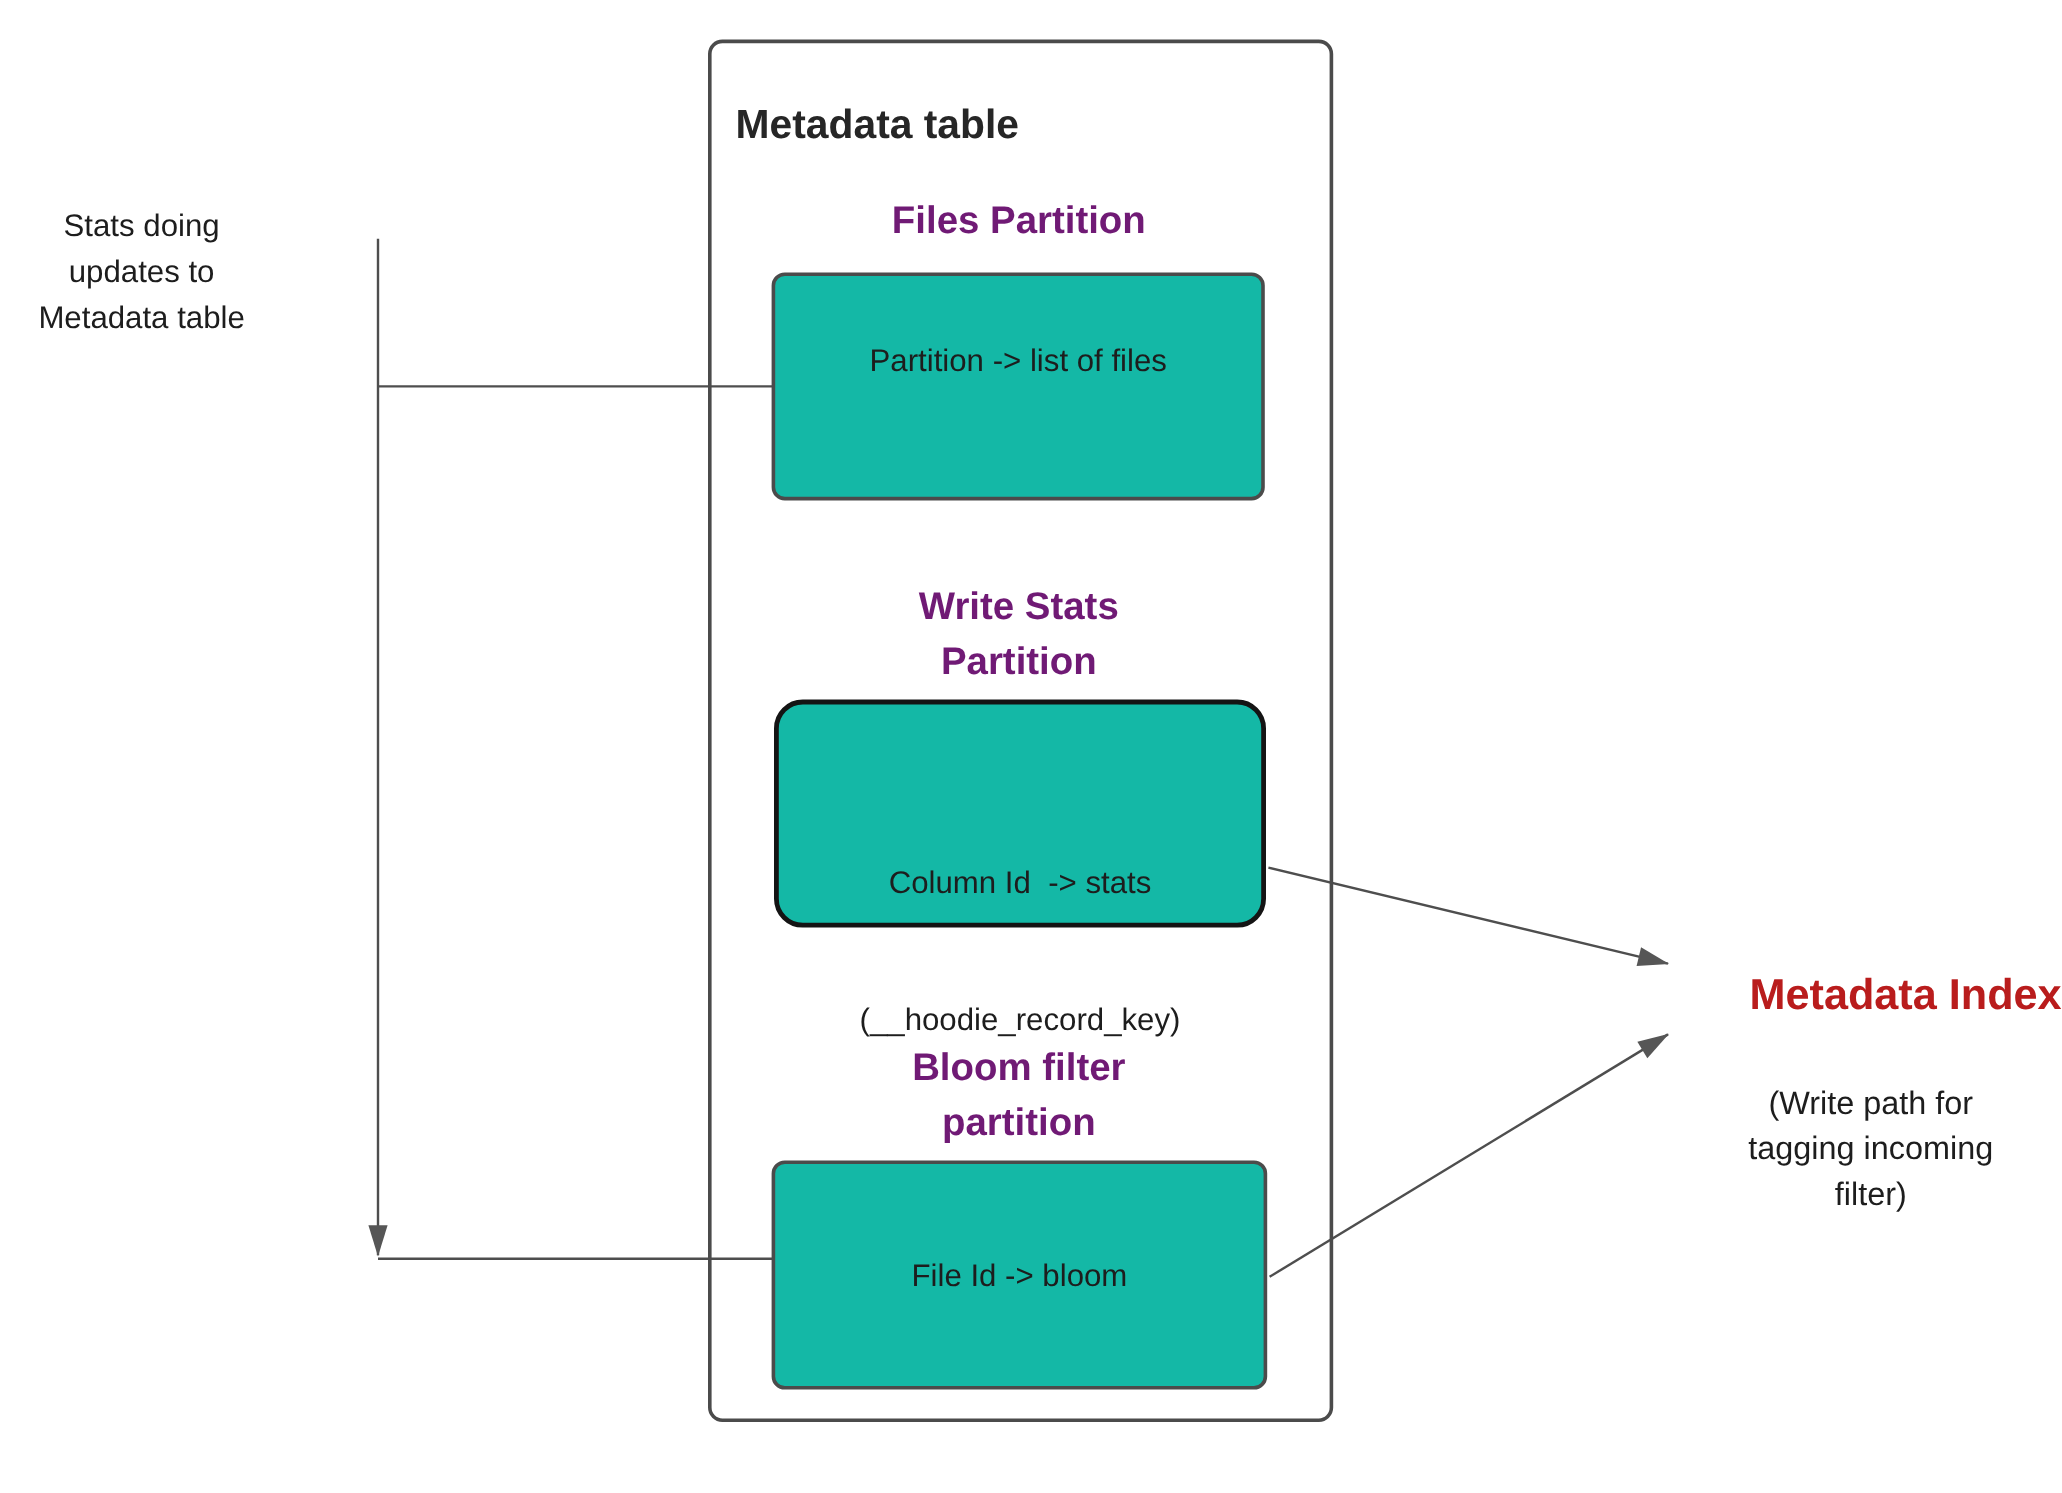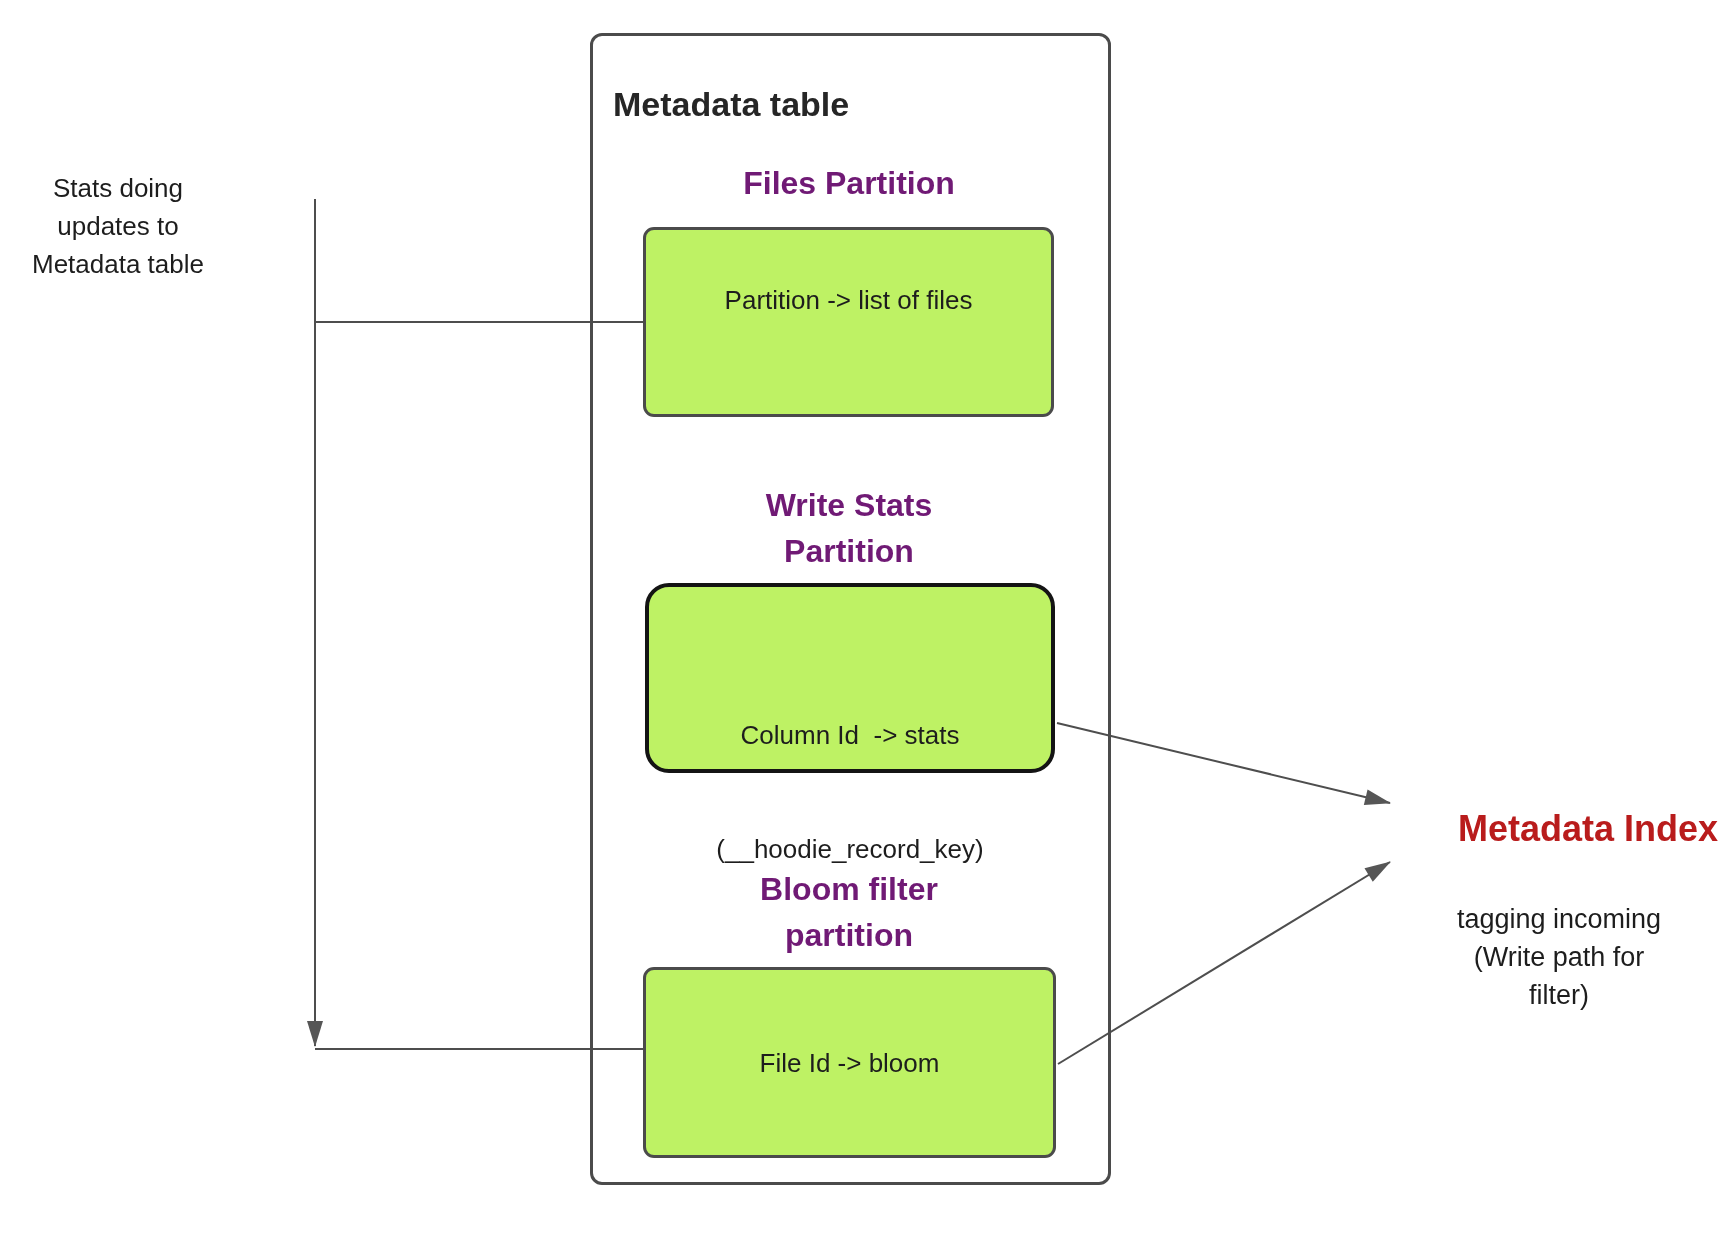--- a/index.html
+++ b/index.html
@@ -59,21 +59,21 @@
     line-height: 46px;
     color: #701a75;
   }
   .heading-files   { top: 160px; }
   .heading-column  { top: 482px; }
   .heading-bloom   { top: 866px; }
   .inner-box {
     box-sizing: border-box;
     border: 3px solid #4b4b4b;
     border-radius: 11px;
-    background: #bef264;
+    background: #14b8a6;
   }
   .box-files {
     left: 643px; top: 227px;
     width: 411px; height: 190px;
   }
   .box-column {
     left: 645px; top: 583px;
     width: 410px; height: 190px;
     border: 4px solid #141414;
     border-radius: 24px;
@@ -166,18 +166,18 @@
   <div class="abs partition-heading heading-bloom">
     <div>Bloom filter</div>
     <div>partition</div>
   </div>
   <div class="abs inner-box box-bloom">
     <div class="box-body body-bloom">File Id -&gt; bloom</div>
   </div>
 
   <div class="abs index-title">Metadata Index</div>
   <div class="abs index-subtitle">
+    <div>(Write path for</div>
     <div>tagging incoming</div>
-    <div>(Write path for</div>
     <div>filter)</div>
   </div>
 
 </div>
 
 </body></html>

